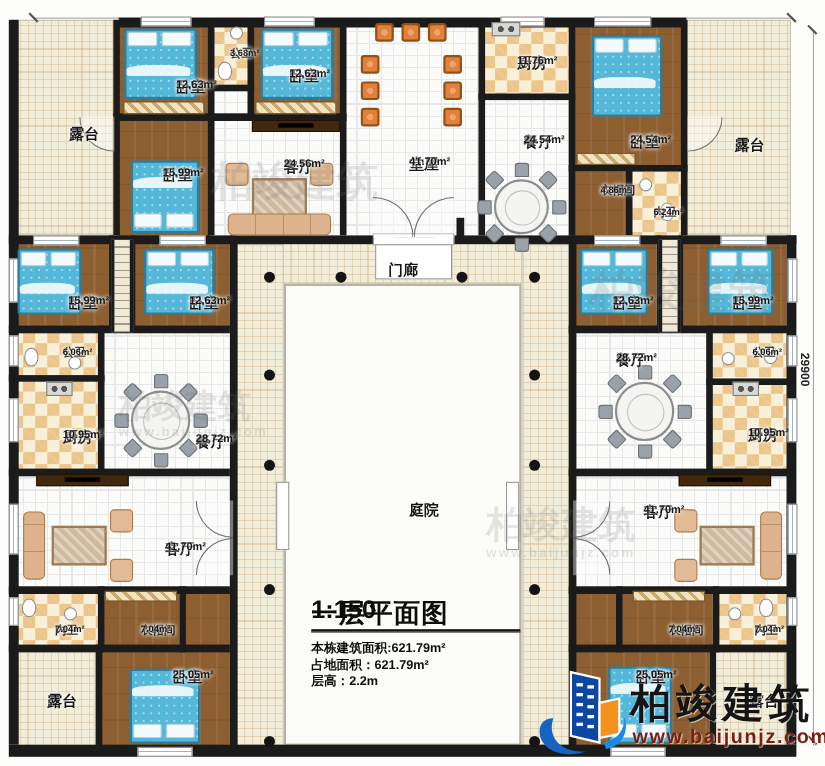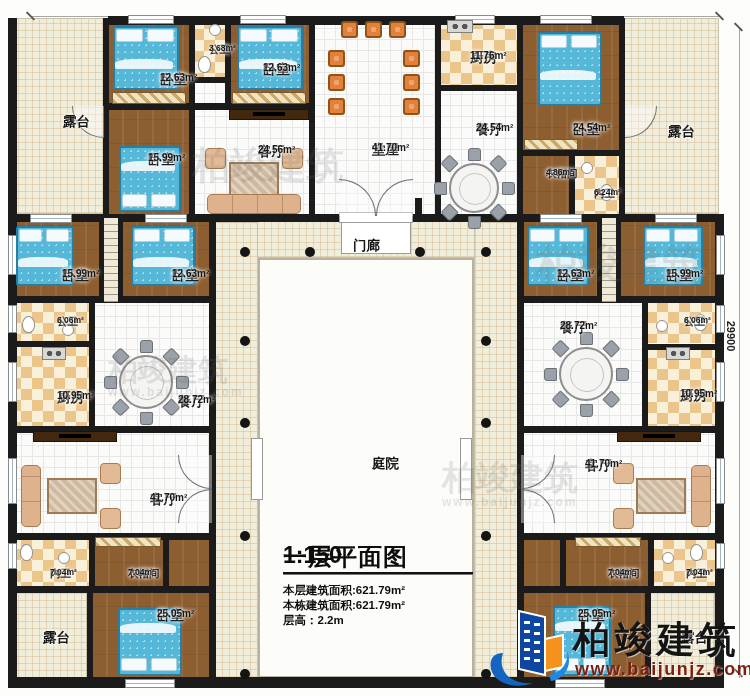--- a/index.html
+++ b/index.html
@@ -92,22 +92,22 @@
   <div class="tick" style="left:25px;top:15px;"></div>
   <div class="tick" style="left:714px;top:15px;"></div>
   <div id="dim-right">29900</div>
   <div class="dimline" style="left:739px;top:28px;width:1px;height:650px;"></div>
   <div class="tick" style="left:733px;top:26px;"></div>
   <div class="tick" style="left:733px;top:672px;"></div>
 
   <div id="title-block">
     <span class="t1"><span>一层平面图</span><span class="sc">1:150</span></span>
     <span class="ul"></span>
-    <span class="st">本层建筑面积:621.79m²</span>
     <span class="st">本栋建筑面积:621.79m²</span>
+    <span class="st">占地面积：621.79m²</span>
     <span class="st">层高：2.2m</span>
   </div>
 
   <div id="logo">
     <svg width="84" height="92" viewBox="0 0 84 92">
       <path d="M14 52 C8 70 22 84 44 82 C28 88 6 84 2 68 C0 58 5 52 14 52 Z" fill="#1565c0"></path>
       <path d="M30 10 L56 16 L56 74 L30 68 Z" fill="#0d47a1" stroke="#fff" stroke-width="2"></path>
       <g fill="#fff">
         <rect x="35" y="20" width="6" height="3"></rect>
           <rect x="45" y="22" width="6" height="3"></rect>

